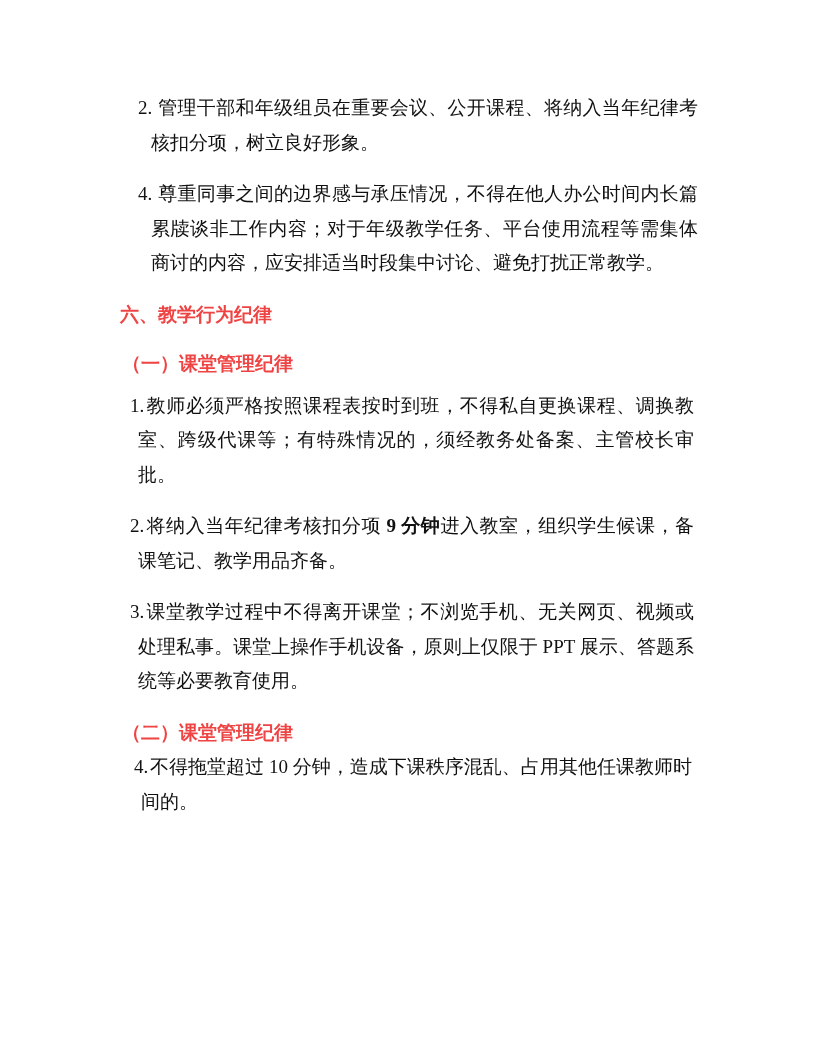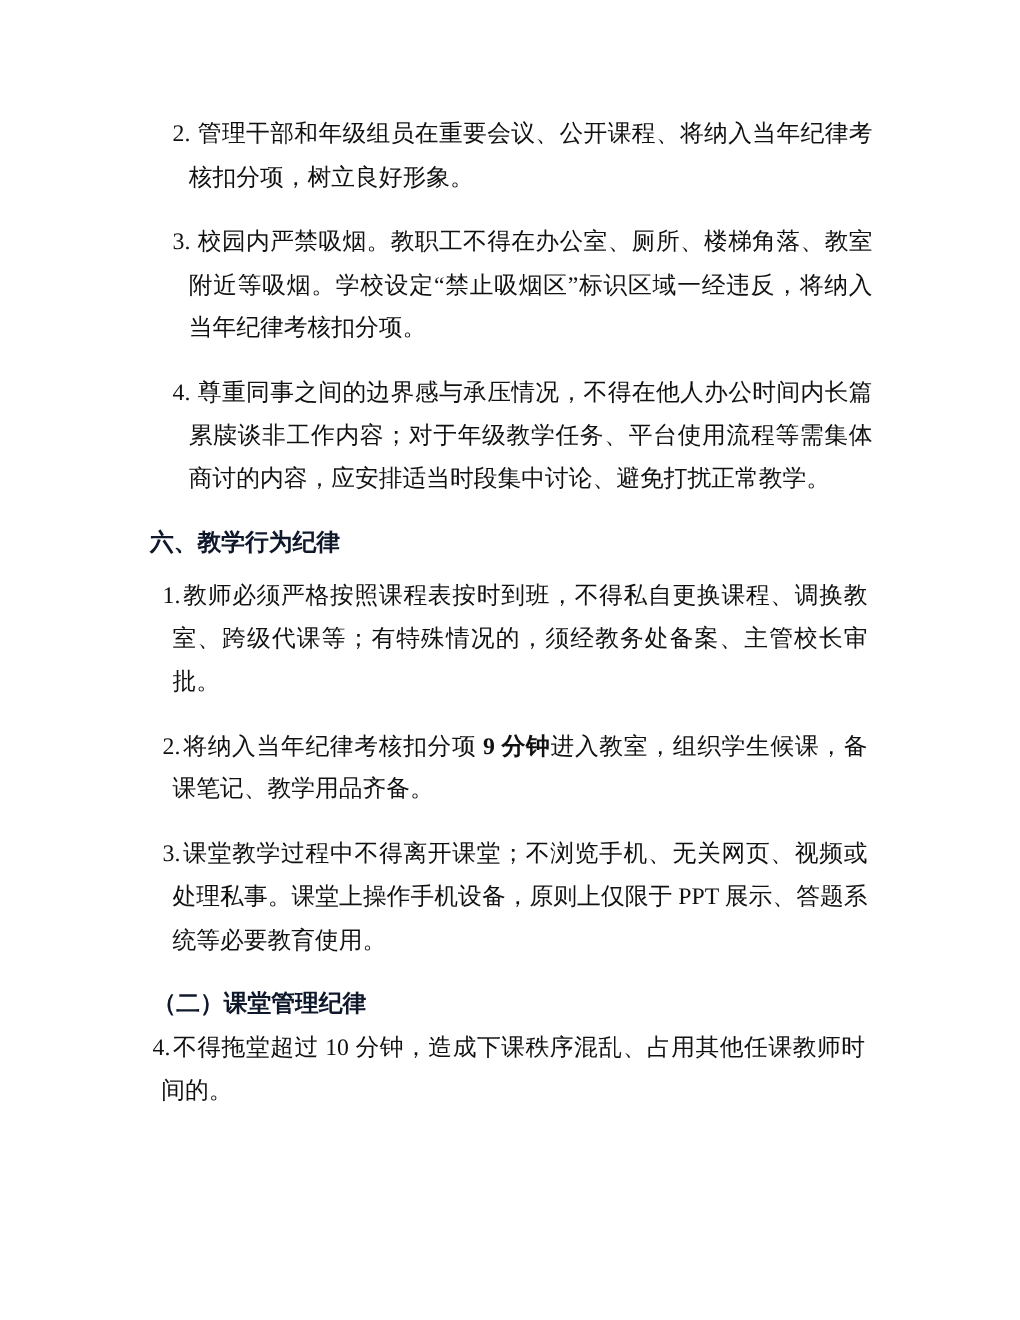--- a/index.html
+++ b/index.html
@@ -19,46 +19,46 @@
   .num { display:inline-block; text-indent:0; }
   
   .lst-a li { margin-left:31px; text-indent:-13px; }
   .lst-a .num { width:20px; }
   
   .lst-b { margin-top:7.5px; margin-right:4px; }
   .lst-b li { margin-left:18px; text-indent:-8px; }
   .lst-b .num { width:16px; }
   
   .lst-c { margin-top:0; margin-right:6px; }
-  .lst-c li { margin-left:9px; text-indent:-7px; }
+  .lst-c li { margin-left:21px; text-indent:-7px; }
   .lst-c .num { width:16px; }
   .h-sec, .h-sub {
     font-family:Liberation Sans, sans-serif;
     font-size:19px; font-weight:bold; line-height:34.5px;
-    margin:0; color:#0f172a;
+    margin:0; color:#ef4444;
   }
   .h-sec { margin-top:2px; }
   .h-sub { margin-top:14.5px; margin-left:2px; }
   .h-sub.second { margin-top:2px; }
   .b { font-weight:bold; }
 </style>
 </head>
 <body>
 
 <div class="page">
   <div class="content">
 
     <ol class="lst lst-a">
       <li><span class="num">2.</span><span><span>管理干部和年级组员在重要会议、公开课程、将纳入当年纪律考核扣分项，树立良好形象。</span></span></li>
-      <li><span class="num">3.</span><span><span>校园内严禁吸烟。教职工不得在办公室、厕所、楼梯角落、教室附近等吸烟。学校设定“禁止吸烟区”标识区域一经违反，将纳入当年纪律考核扣分项。</span></span></li>
       <li><span class="num">4.</span><span><span>尊重同事之间的边界感与承压情况，不得在他人办公时间内长篇累牍谈非工作内容；对于年级教学任务、平台使用流程等需集体商讨的内容，应安排适当时段集中讨论、避免打扰正常教学。</span></span></li>
     </ol>
 
     <h2 class="h-sec">六、教学行为纪律</h2>
 
+    <h3 class="h-sub">（一）课堂管理纪律</h3>
 
     <ol class="lst lst-b">
       <li><span class="num">1.</span><span><span>教师必须严格按照课程表按时到班，不得私自更换课程、调换教室、跨级代课等；有特殊情况的，须经教务处备案、主管校长审批。</span></span></li>
       <li><span class="num">2.</span><span><span>将纳入当年纪律考核扣分项 </span><span class="b">9 分钟</span><span>进入教室，组织学生候课，备课笔记、教学用品齐备。</span></span></li>
       <li><span class="num">3.</span><span><span>课堂教学过程中不得离开课堂；不浏览手机、无关网页、视频或处理私事。课堂上操作手机设备，原则上仅限于 PPT 展示、答题系统等必要教育使用。</span></span></li>
     </ol>
 
     <h3 class="h-sub second">（二）课堂管理纪律</h3>
 
     <ol class="lst lst-c">

